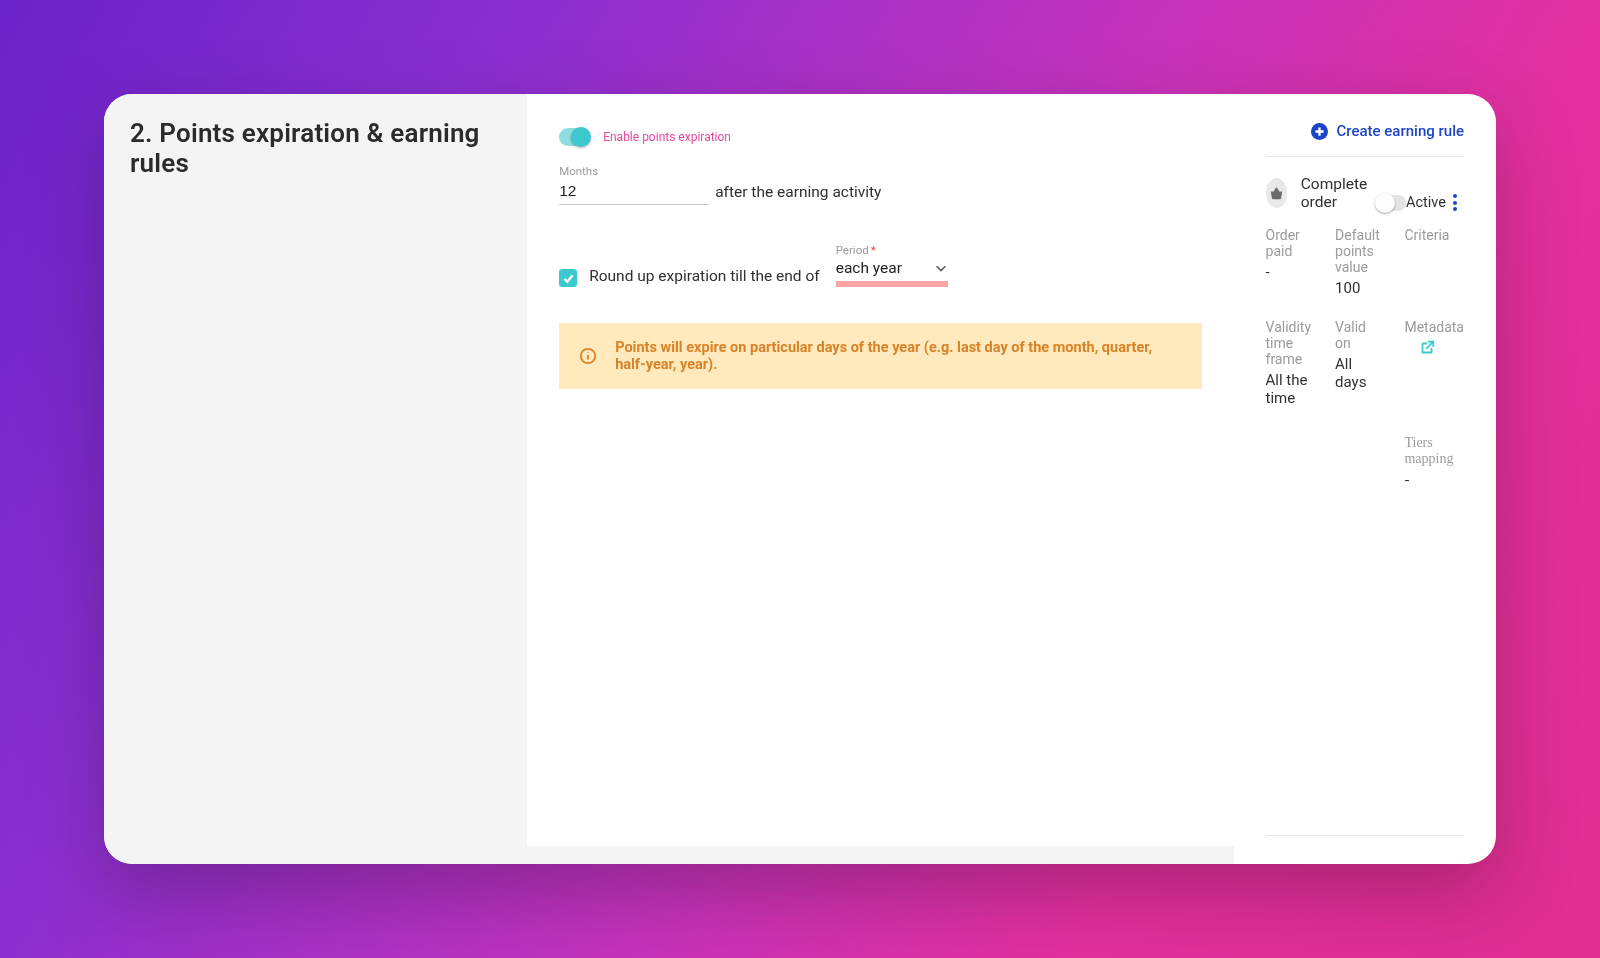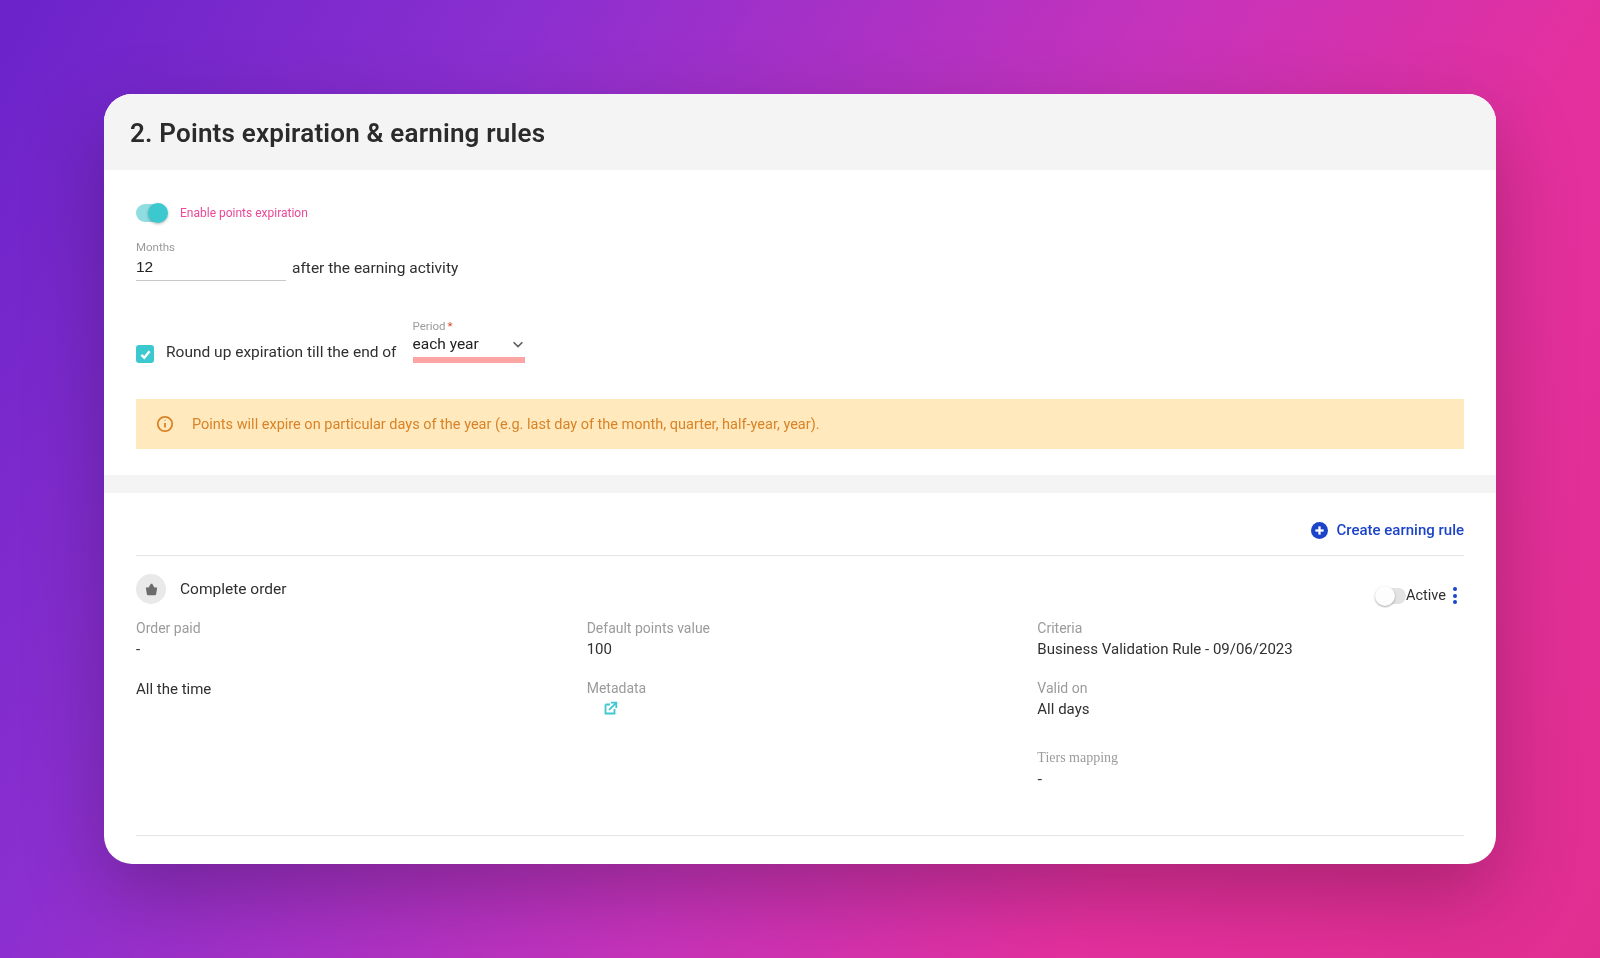--- a/index.html
+++ b/index.html
@@ -8,21 +8,21 @@
     background: linear-gradient(120deg, #6a23c9 0%, #8b2fd0 25%, #c633bb 55%, #e4309e 75%, #e02e90 100%);
     display:flex; align-items:center; justify-content:center;
   }
   .card {
     width: 1392px;
     height: 770px;
     background: #fff;
     border-radius: 28px;
     box-shadow: 0 30px 80px rgba(0,0,0,.25);
     overflow:hidden;
-    display:flex; flex-direction:column;
+    display:flex; flex-direction:row;
   }
   .header {
     background:#f4f4f5;
     padding: 24px 26px 22px;
   }
   .header h2 { font-size: 26px; font-weight:600; color:#2b2b2b; letter-spacing:.2px;}
   .section-a { padding: 34px 32px 26px; border-bottom: 18px solid #f4f4f5;}
   .row { display:flex; align-items:center; gap:14px;}
   .toggle { position:relative; width:30px; height:18px; border-radius:18px; background:#8fdde0; cursor:pointer;}
   .toggle .knob { position:absolute; right:-2px; top:-1px; width:20px; height:20px; border-radius:50%; background:#3bc9cf; box-shadow:0 1px 3px rgba(0,0,0,.3);}
@@ -34,21 +34,21 @@
   .after-text { font-size:15.5px; color:#303030; padding-bottom:4px;}
   .round-row { margin-top:38px; display:flex; align-items:flex-end; gap:12px;}
   .checkbox { width:18px; height:18px; border-radius:3px; background:#3bc9cf; display:flex; align-items:center; justify-content:center;}
   .checkbox svg { width:13px; height:13px; stroke:#fff; stroke-width:3; fill:none;}
   .round-label { font-size:15.5px; color:#303030; padding-bottom:2px;}
   .period-field { margin-left:4px; display:flex; flex-direction:column;}
   .period-label { font-size:11.5px; color:#9b9b9b;}
   .period-label .req { color:#d84a2f; margin-left:2px;}
   .period-select { display:flex; align-items:center; justify-content:space-between; gap:30px; border-bottom:6px solid #fca5a5; font-size:15.5px; color:#222; padding:2px 0 4px; width:112px; cursor:pointer;}
   .period-select .chev { width:14px; height:14px; color:#616161;}
-  .alert { margin-top:36px; background:#ffe9bd; color:#d88327; padding:16px 20px; display:flex; align-items:center; gap:18px; font-size:14.5px;}
+  .alert { margin-top:36px; background:#ffe9bd; color:#d88327; padding:16px 20px; display:flex; align-items:center; gap:18px; font-size:14.5px;font-weight:bold;}
   .alert svg { width:18px; height:18px; flex:0 0 auto; stroke:#d88327; fill:none; stroke-width:2;}
 
   .section-b { padding: 20px 32px 10px; flex:1; display:flex; flex-direction:column;}
   .create-row { display:flex; justify-content:flex-end; padding: 8px 0 16px; border-bottom:1px solid #e6e6e6;}
   .create-btn { display:flex; align-items:center; gap:8px; color:#1c44c9; font-size:15px; font-weight:500; cursor:pointer;}
   .create-btn .plus { width:17px; height:17px; border-radius:50%; background:#1c44c9; display:flex; align-items:center; justify-content:center;}
   .create-btn .plus svg{ width:11px; height:11px; stroke:#fff; stroke-width:2.5;}
   .rule-head { display:flex; align-items:flex-end; justify-content:space-between; padding:18px 0 8px;}
   .rule-head-left { display:flex; align-items:center; gap:14px;}
   .rule-icon { width:30px; height:30px; border-radius:50%; background:#e9e9ea; display:flex; align-items:center; justify-content:center;}
@@ -160,36 +160,36 @@
       <div>
         <div class="lbl">Order paid</div>
         <div class="val">-</div>
       </div>
       <div>
         <div class="lbl">Default points value</div>
         <div class="val">100</div>
       </div>
       <div>
         <div class="lbl">Criteria</div>
-        <div class="val">Business Validation Rule - 09/06/2023</div>
-      </div>
-      <div>
+      </div>
+      <div>
+        <div class="lbl">Validity time frame</div>
         <div class="val">All the time</div>
+      </div>
+      <div>
+        <div class="lbl">Valid on</div>
+        <div class="val">All days</div>
       </div>
       <div>
         <div class="lbl">Metadata</div>
         <div class="val">
           <svg class="ext-link" viewBox="0 0 20 20">
               <path d="M5 5h5M5 5v10h10v-5M11 3h6v6M17 3l-8 8"></path>
             </svg>
         </div>
-      </div>
-      <div>
-        <div class="lbl">Valid on</div>
-        <div class="val">All days</div>
       </div>
       <div></div>
         <div></div>
       <div class="tiers">
         <div class="lbl">Tiers mapping</div>
         <div class="val">-</div>
       </div>
     </div>
 
     <div class="pager">

